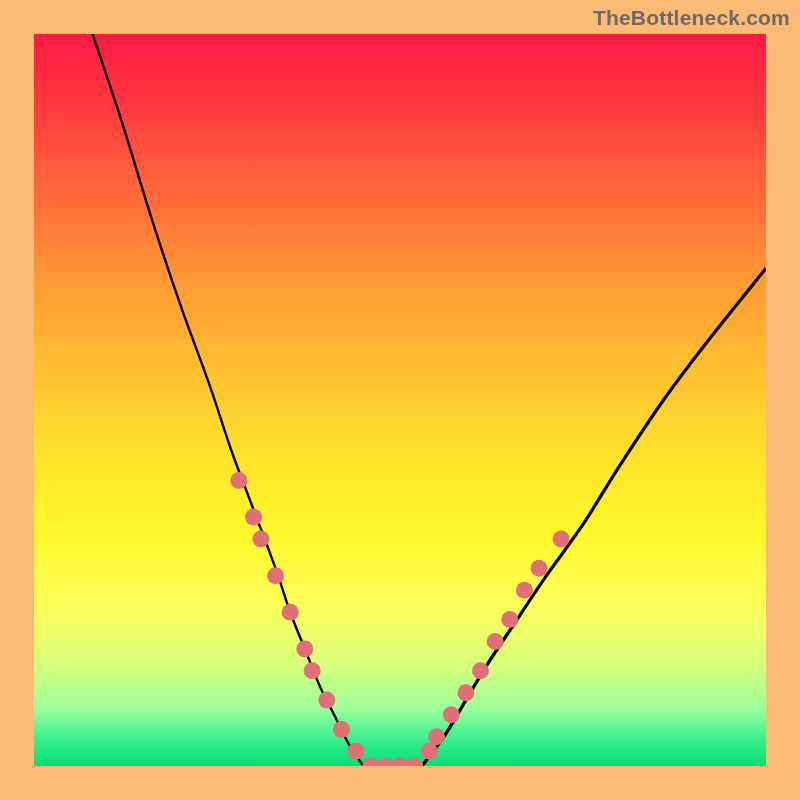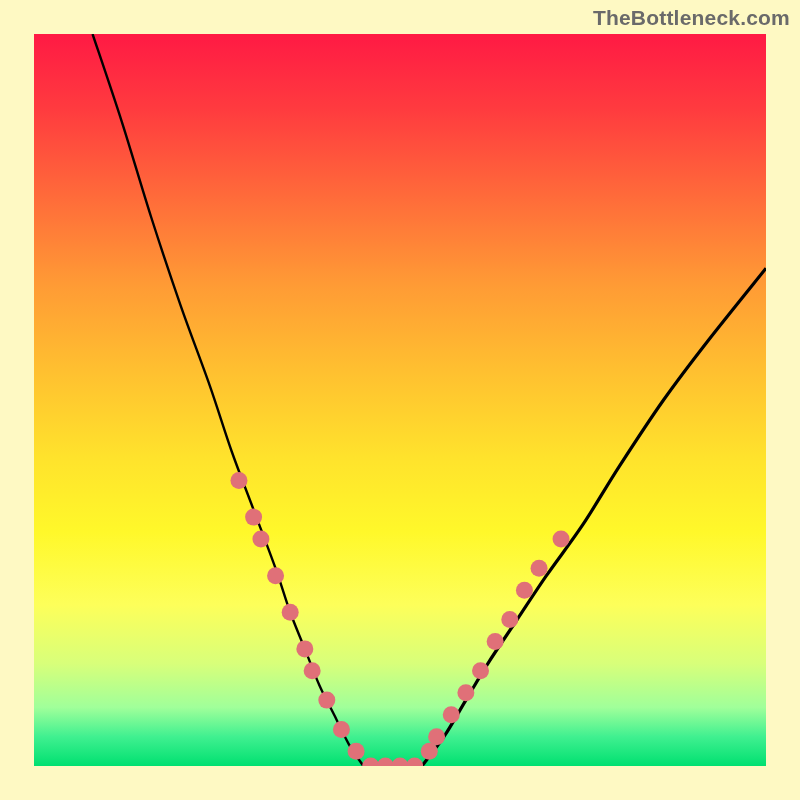--- a/index.html
+++ b/index.html
@@ -1,21 +1,21 @@
 <!DOCTYPE html>
 <html><head>
 <meta charset="utf-8">
 <style>
   * { margin: 0; padding: 0; box-sizing: border-box; }
   html, body { width: 800px; height: 800px; overflow: hidden; background: #000; }
   .container {
     position: relative;
     width: 800px;
     height: 800px;
-    background: #fef9c3;
+    background: #fdba74;
   }
   .plot-area {
     position: absolute;
     left: 34px;
     top: 34px;
     width: 732px;
     height: 732px;
     background: linear-gradient(to bottom,
       #ff1a44 0%,
       #ff3a3f 10%,

